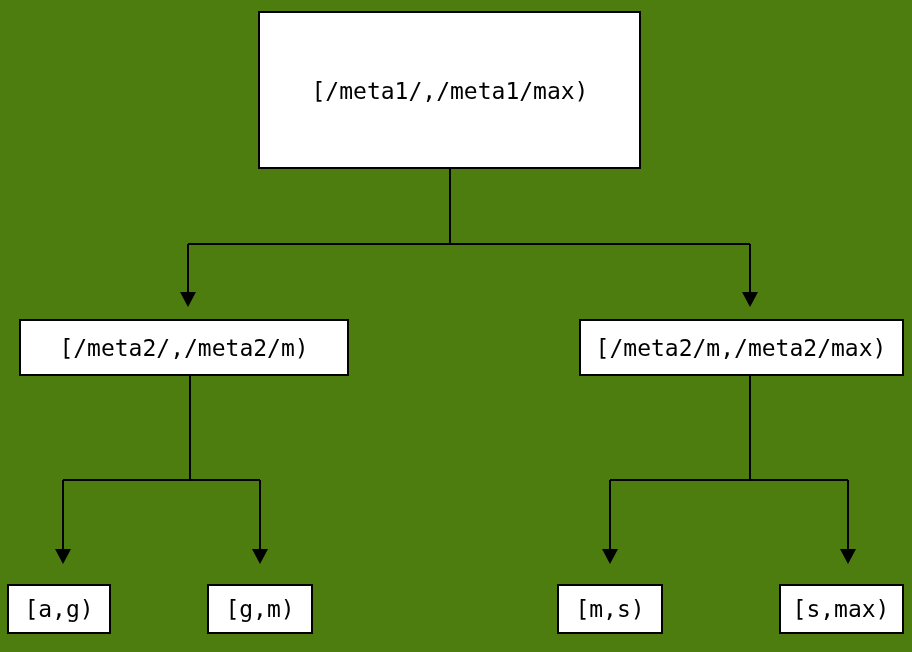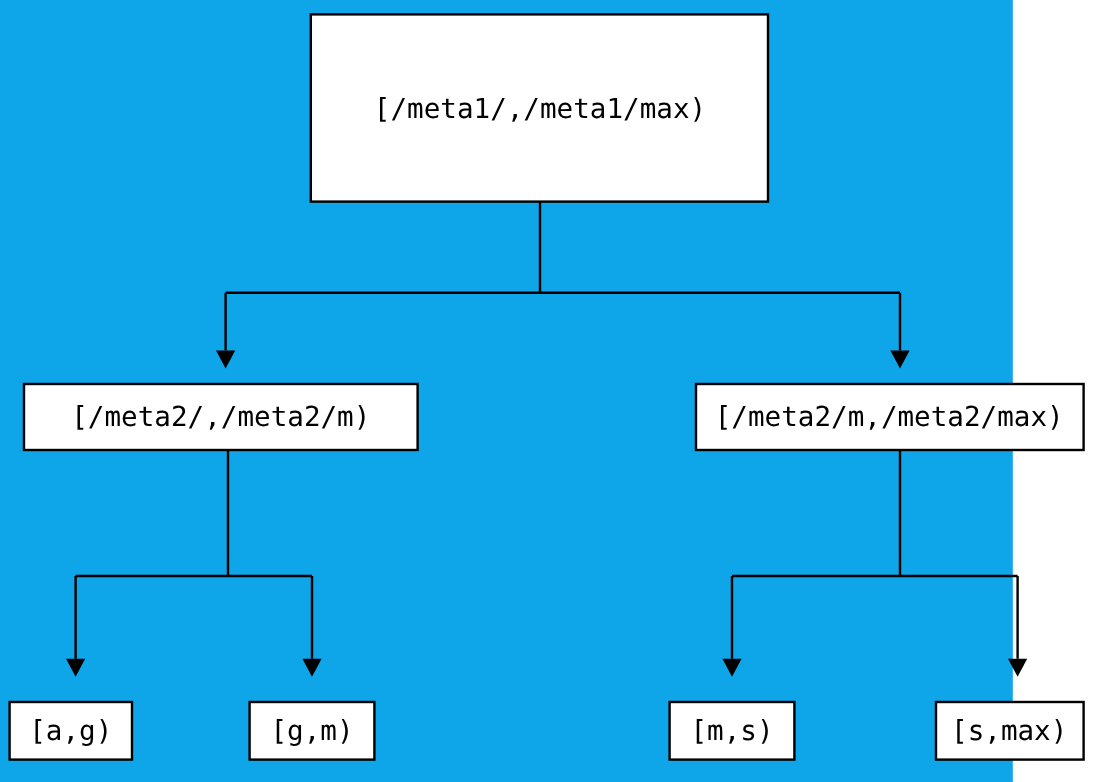--- a/index.html
+++ b/index.html
@@ -9,23 +9,23 @@
     background: #ffffff;
   }
   body {
     width: 912px;
     height: 652px;
     font-family: "DejaVu Sans Mono", "Liberation Mono", monospace;
     overflow: hidden;
   }
   #diagram-root {
     position: relative;
-    width: 844px;
+    width: 912px;
     height: 652px;
-    background: #0ea5e9;
+    background: #4d7c0f;
   }
   svg#tree-canvas {
     display: block;
     width: 912px;
     height: 652px;
   }
   .node-box {
     fill: #ffffff;
     stroke: #000000;
     stroke-width: 2;

